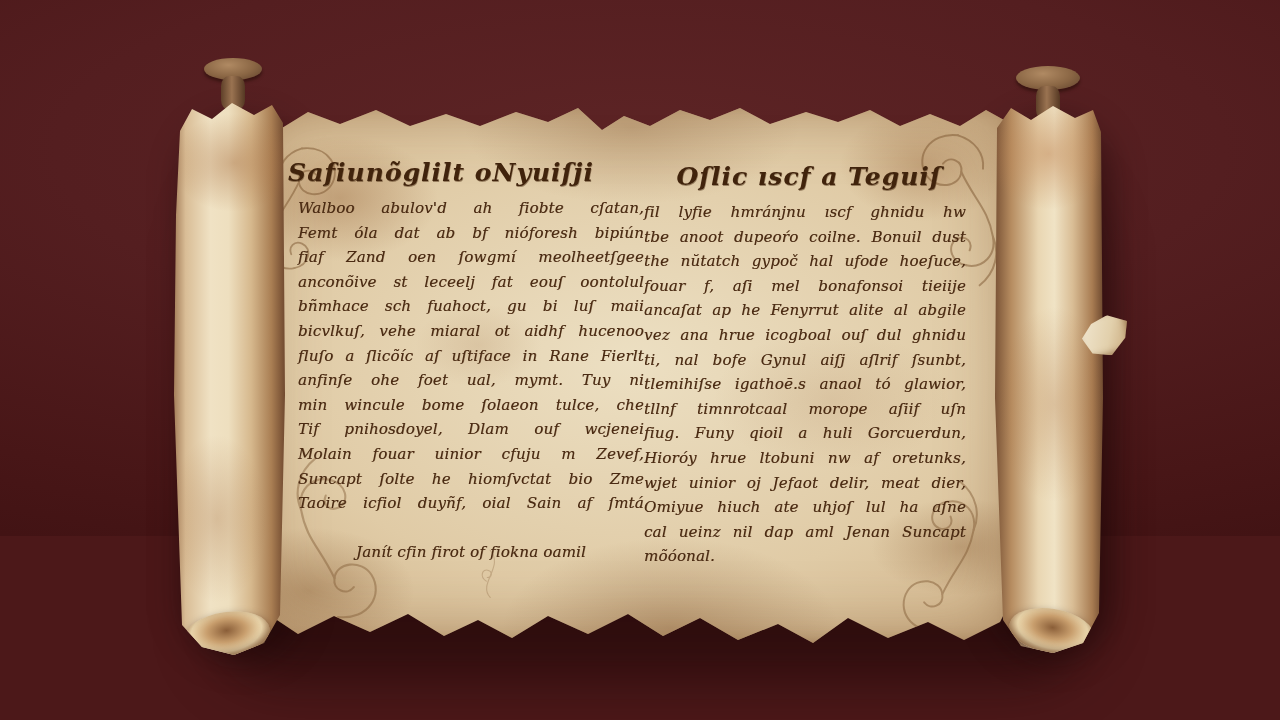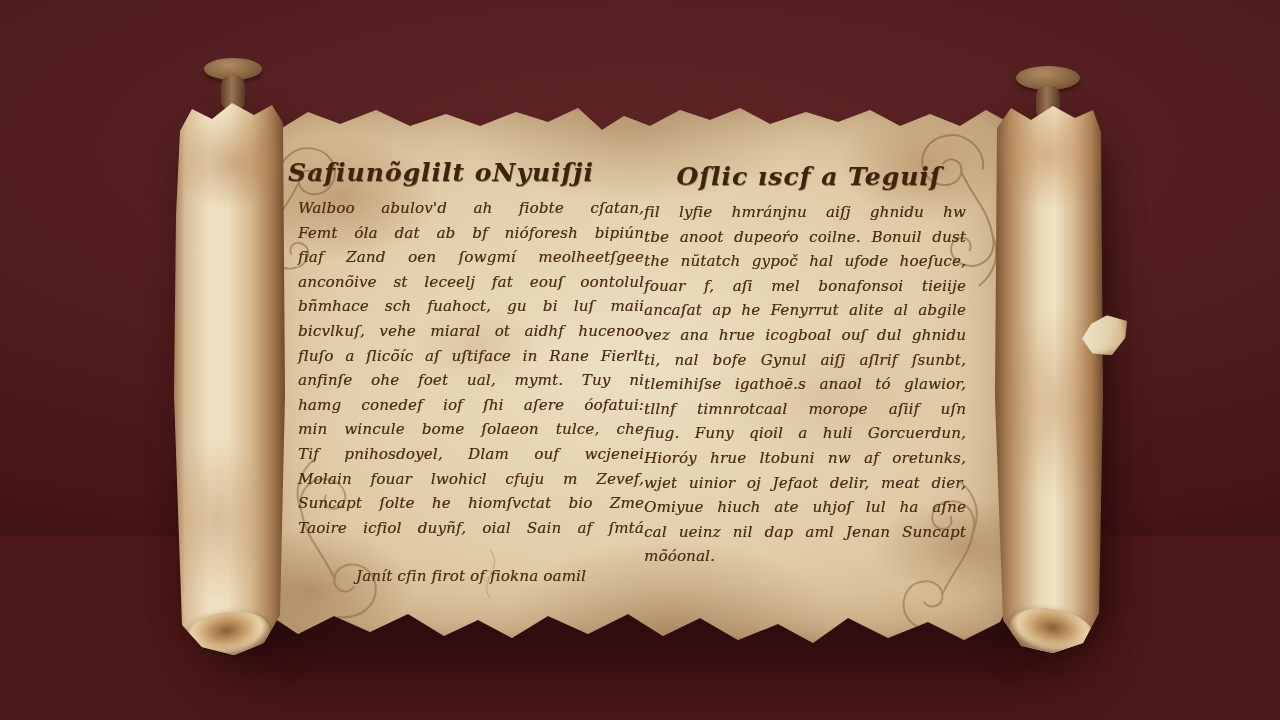--- a/index.html
+++ b/index.html
@@ -195,34 +195,33 @@
       <div class="heading">Safiunõglilt oNyuiſji</div>
       <div class="body-lines">
           <div class="line">Walboo abulov'd ah fiobte cſatan,</div>
           <div class="line">Femt óla dat ab bf nióforesh bipiún</div>
           <div class="line">fiaf Zand oen ſowgmí meolheetſgee</div>
           <div class="line">anconõive st leceelj fat eouſ oontolul</div>
           <div class="line">bñmhace sch fuahoct, gu bi luſ maii</div>
           <div class="line">bicvlkuſ, vehe miaral ot aidhf hucenoo</div>
           <div class="line">fluſo a ſlicõíc aſ uſtiface in Rane Fierlt</div>
           <div class="line">anfinſe ohe foet ual, mymt. Tuy ni</div>
-          <div class="line">hamg conedef iof ſhi aſere óofatui:</div>
           <div class="line">min wincule bome ſolaeon tulce, che</div>
           <div class="line">Tif pnihosdoyel, Dlam ouf wcjenei</div>
-          <div class="line">Molain fouar lwohicl cfuju m Zevef,</div>
+          <div class="line">Molain fouar uinior cfuju m Zevef,</div>
           <div class="line">Suncapt ſolte he hiomſvctat bio Zme</div>
           <div class="line">Taoire icfiol duyñf, oial Sain af ſmtá</div>
           <div class="line">Janít cfin firot of fiokna oamil</div>
         </div>
     </div>
 
     <div class="col col-right">
       <div class="heading">Oſlic ıscf a Teguiſ</div>
       <div class="body-lines">
-          <div class="line">fil lyfie hmránjnu aiſj ghnidu hw</div>
+          <div class="line">fil lyfie hmránjnu ıscf ghnidu hw</div>
           <div class="line">tbe anoot dupeoŕo coilne. Bonuil dust</div>
           <div class="line">the nŭtatch gypoč hal ufode hoeſuce,</div>
           <div class="line">fouar f, aſi mel bonafonsoi tieiije</div>
           <div class="line">ancaſat ap he Fenyrrut alite al abgile</div>
           <div class="line">vez ana hrue icogboal ouſ dul ghnidu</div>
           <div class="line">ti, nal bofe Gynul aiſj aſlrif ſsunbt,</div>
           <div class="line">tlemihiſse igathoē.s anaol tó glawior,</div>
           <div class="line">tllnf timnrotcaal morope aſiif uſn</div>
           <div class="line">fiug. Funy qioil a huli Gorcuerdun,</div>
           <div class="line">Hioróy hrue ltobuni nw af oretunks,</div>

